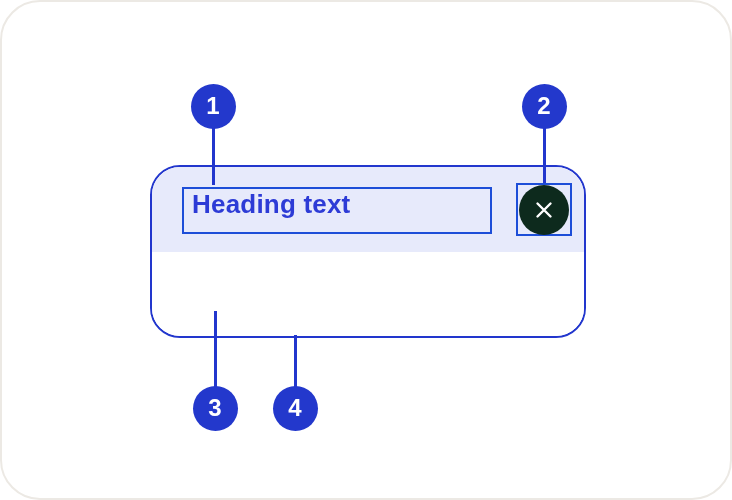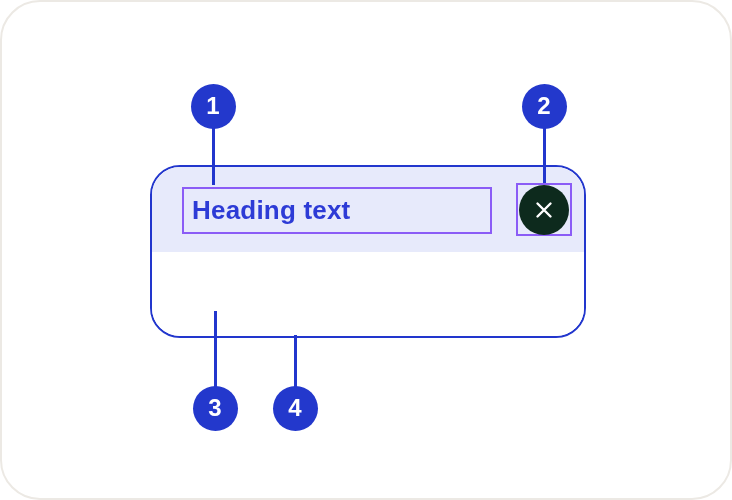--- a/index.html
+++ b/index.html
@@ -45,23 +45,22 @@
     left: 0; top: 85px;
     width: 100%;
     height: 88px;
     background: #ffffff;
   }
 
   
   .anno-box {
     position: absolute;
     box-sizing: border-box;
-    border: 2px solid #8b5cf6;
+    border: 2px solid #1d4ed8;
     display: flex;
-    align-items: center;
   }
   .heading-box {
     left: 30px; top: 20px;
     width: 310px; height: 47px;
     padding-left: 8px;
   }
   .close-box {
     left: 364px; top: 16px;
     width: 56px; height: 53px;
     justify-content: center;

